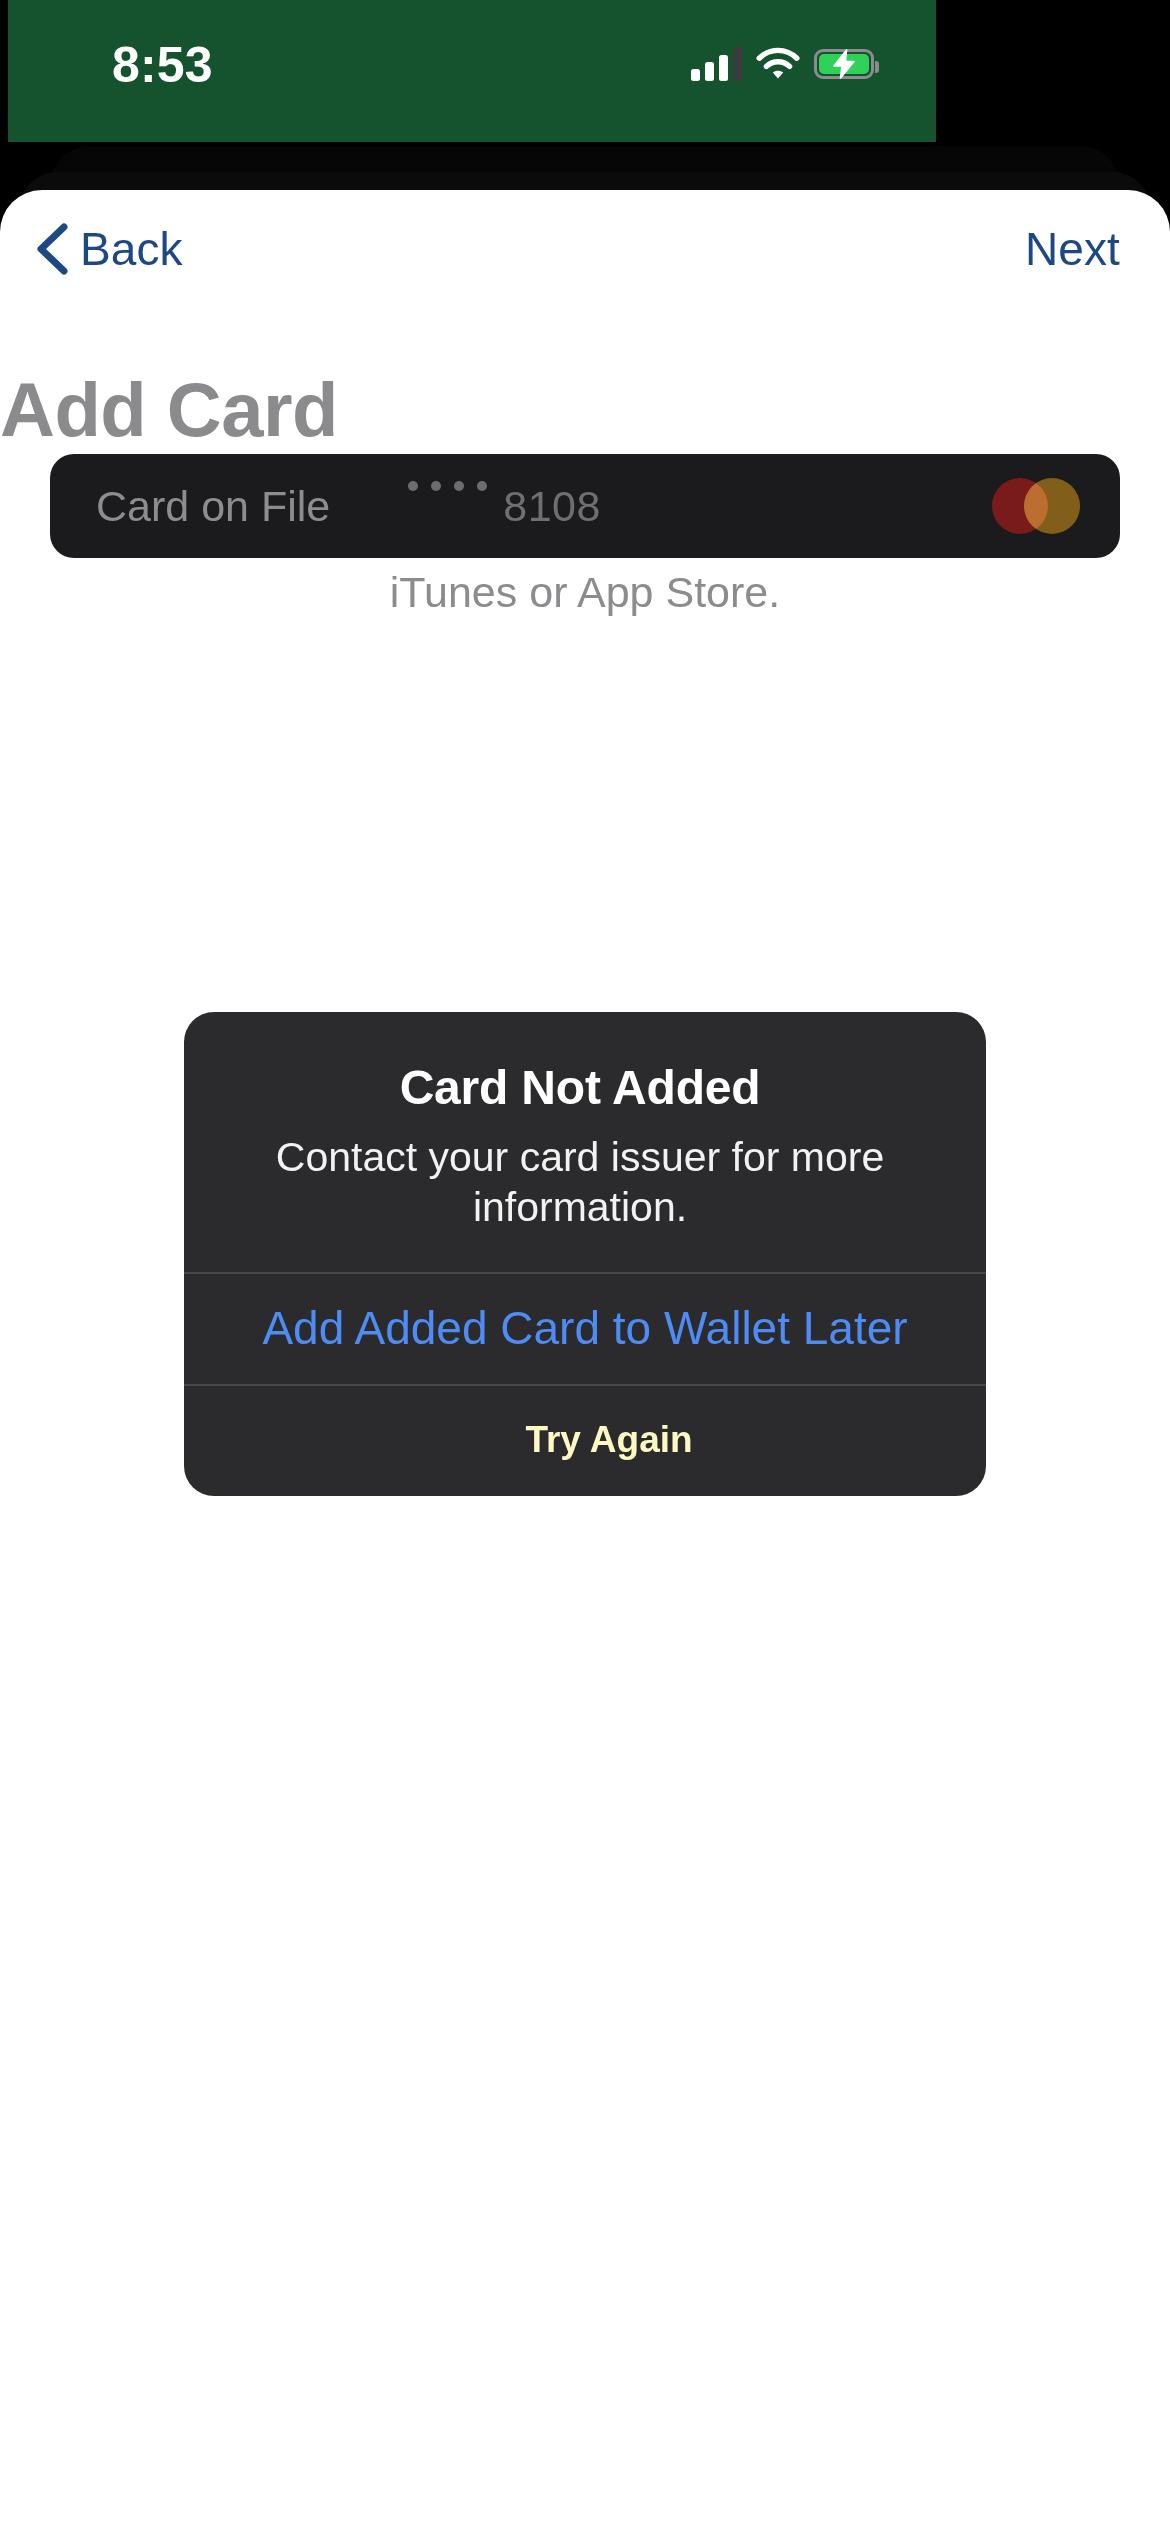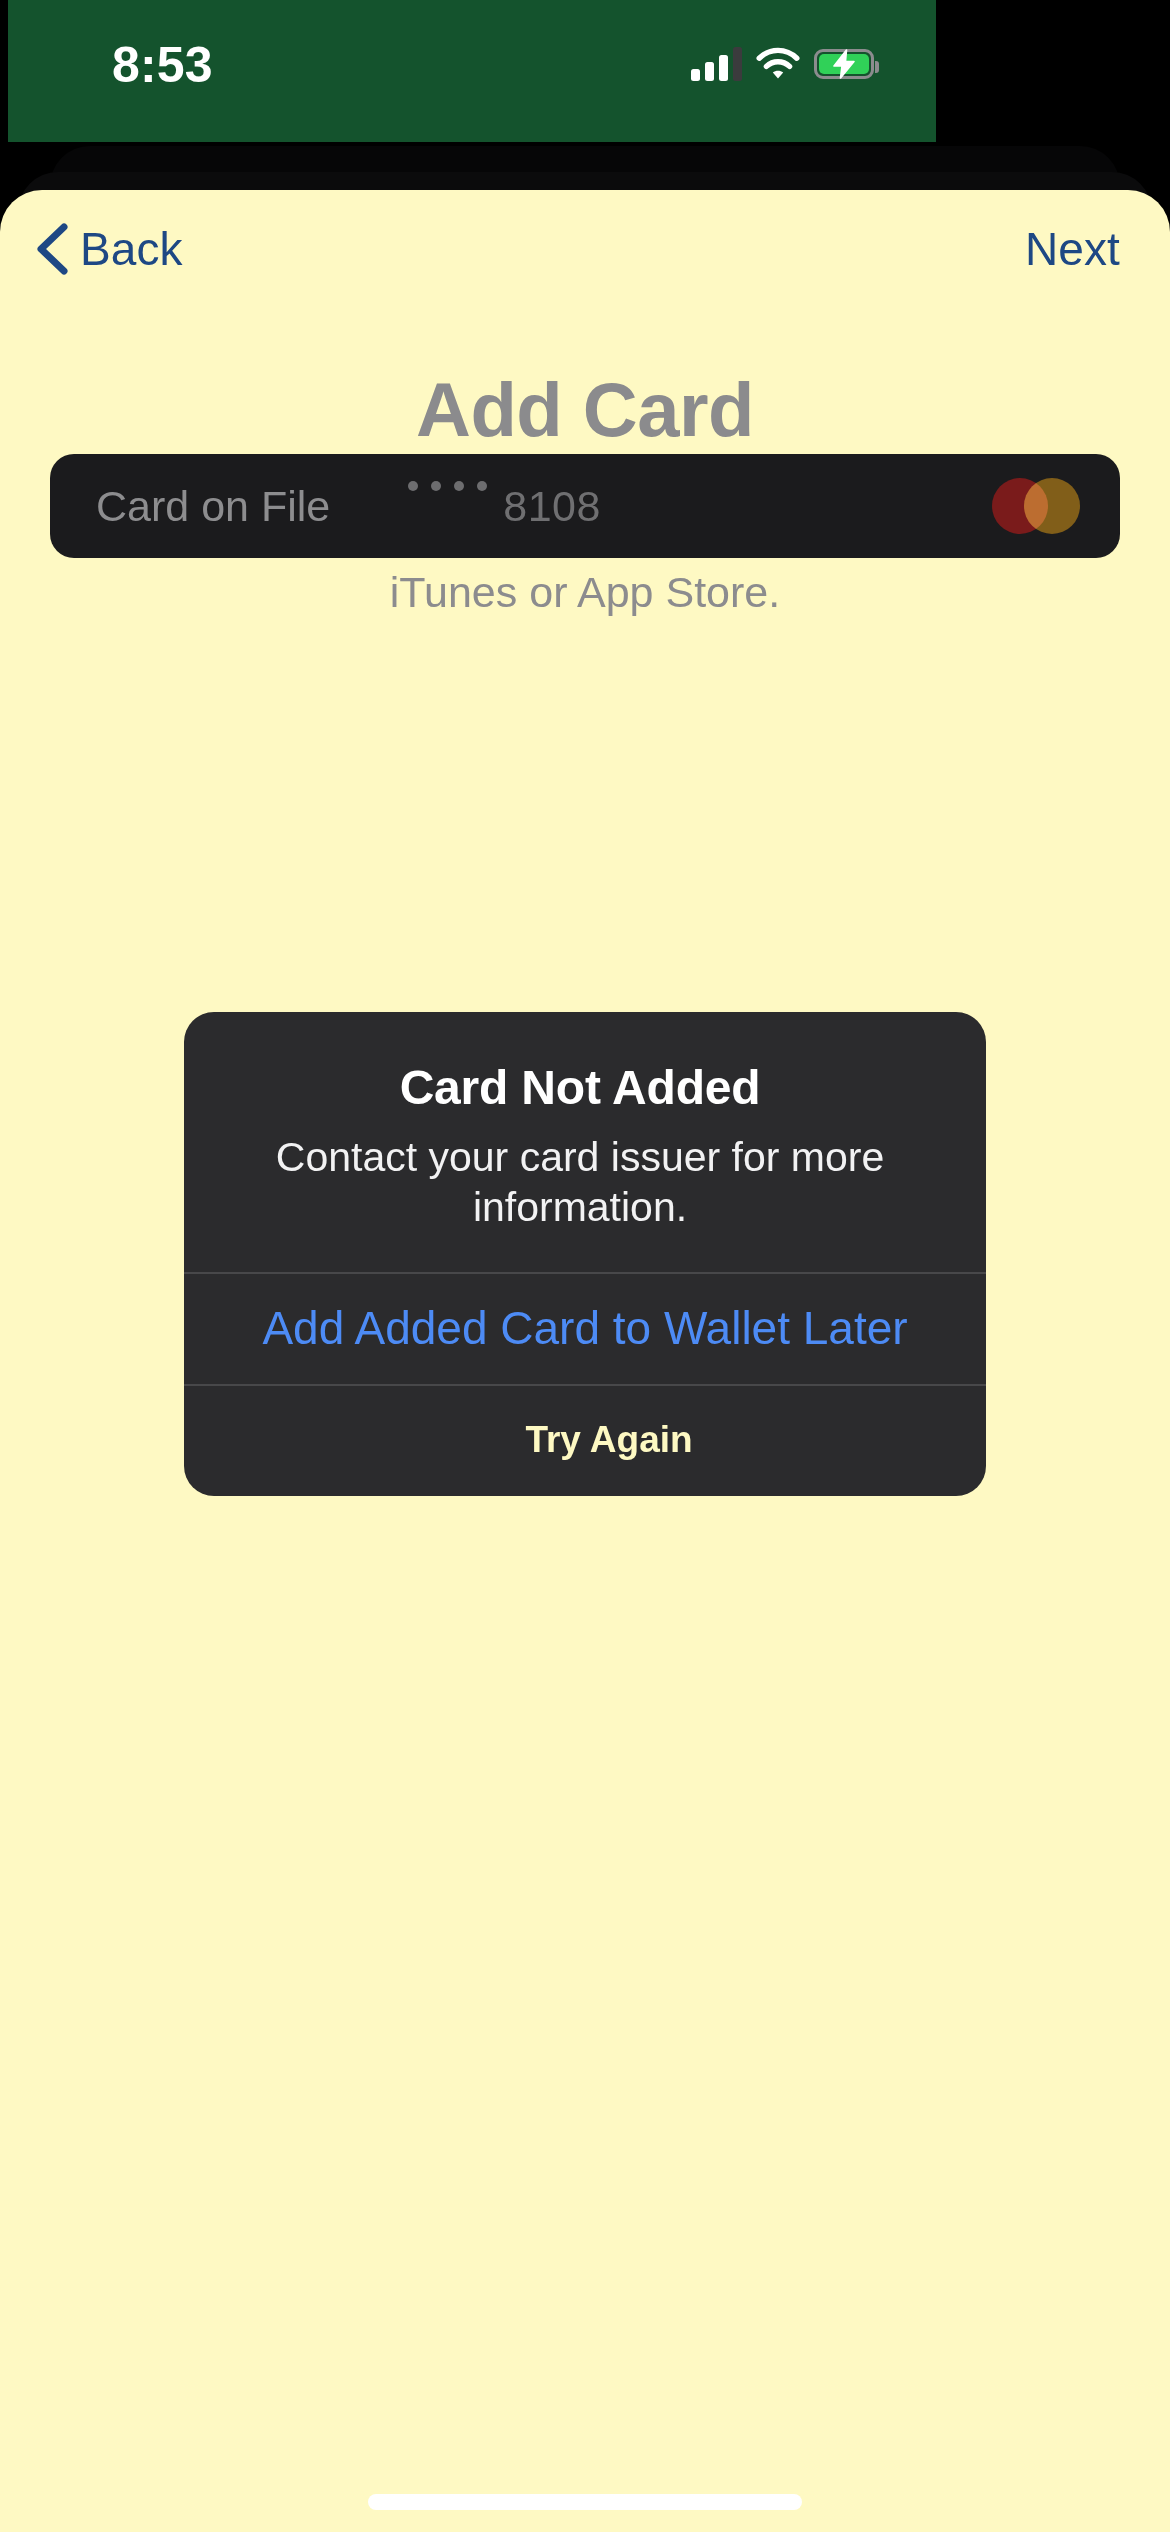--- a/index.html
+++ b/index.html
@@ -73,21 +73,21 @@
   }
   #sheet-back-1 {
     position:absolute; left:18px; top:172px;
     width:1134px; height:130px;
     background:#0b0b0c; border-radius:40px 40px 0 0;
     z-index:6;
   }
   #sheet {
     position:absolute; left:0; top:190px;
     width:1170px; height:2342px;
-    background:#fef9c3; border-radius:42px 42px 0 0;
+    background:#ffffff; border-radius:42px 42px 0 0;
     z-index:10;
   }
 
   
   #nav-bar {
     position:absolute; left:0; top:0;
     width:1170px; height:120px;
   }
   #back-button {
     position:absolute; left:22px; top:27px;
@@ -106,21 +106,21 @@
     cursor:pointer;
   }
   #next-label {
     font-size:46px; font-weight:400; color:#1e4884;
     line-height:52px; letter-spacing:0.1px;
   }
 
   
   #page-title {
     position:absolute; left:0; top:175px;
-    width:1170px; text-align:center;
+    width:1170px; 
     font-size:76px; font-weight:700; letter-spacing:-0.5px;
     color:#8b8b8d;
     line-height:90px;
   }
   #page-subtitle {
     position:absolute; left:80px; top:312px;
     width:1010px; text-align:center;
     font-size:43px; font-weight:400;
     color:#8c8c8e;
     line-height:60px;

